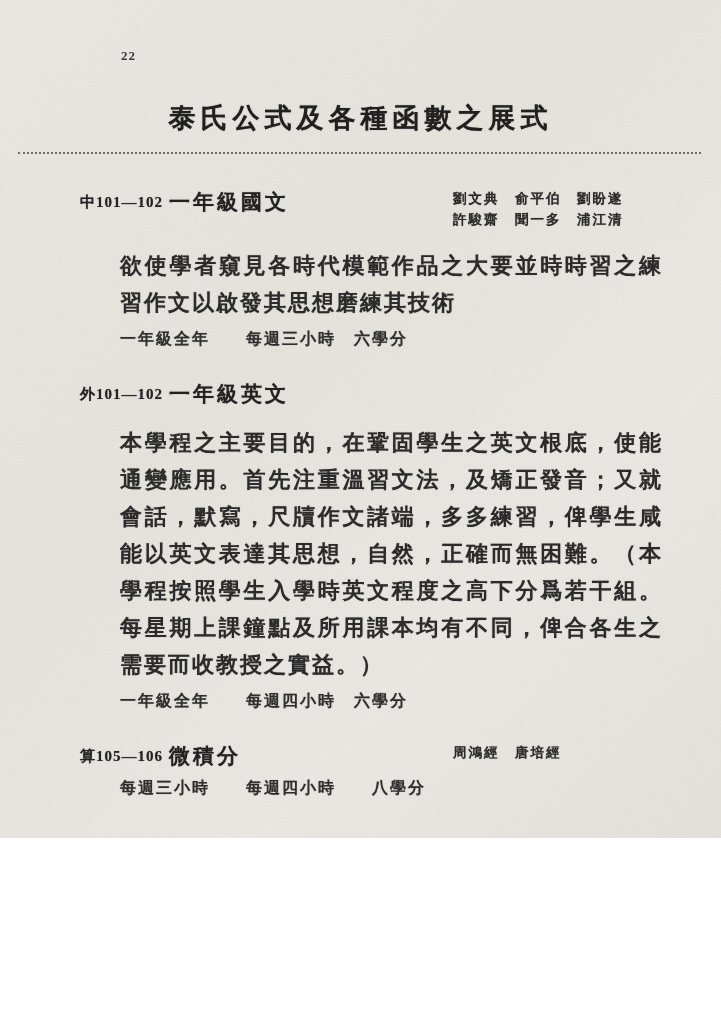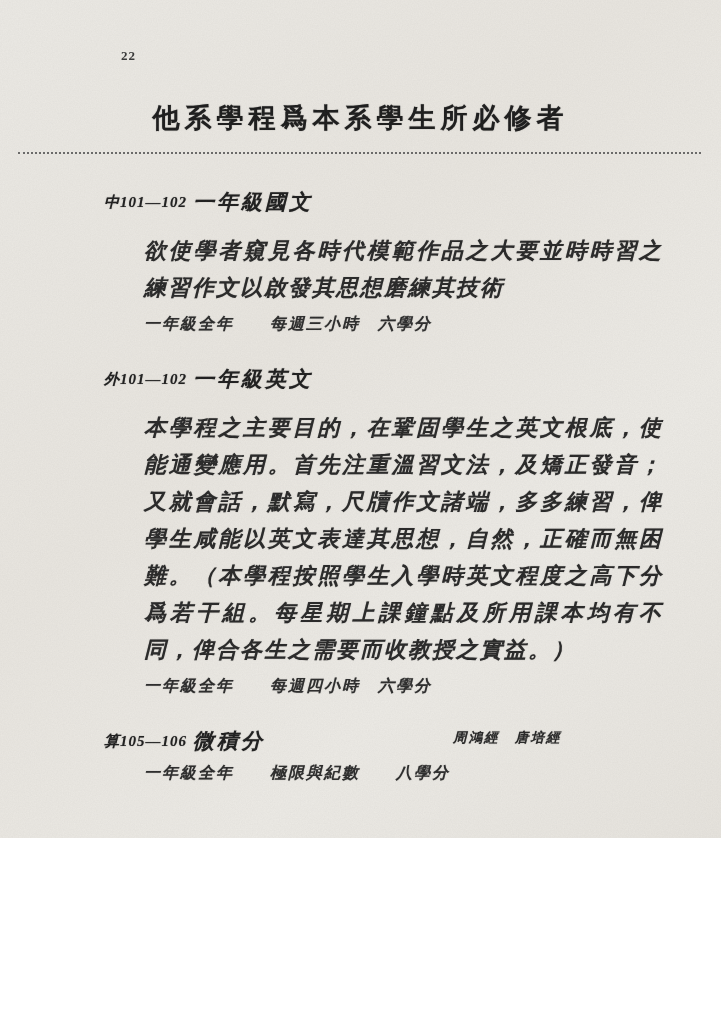--- a/index.html
+++ b/index.html
@@ -33,22 +33,21 @@
     color:#1b1b1b;
     text-shadow:0 0 1px rgba(20,20,20,.55);
   }
   .rule{
     margin:16px 20px 0 18px;
     border-top:2px dotted #4d4d4d;
     height:0;
     opacity:.8;
   }
   .content{
-    padding:34px 58px 0 104px;
-    font-style:italic;
+    padding:34px 58px 0 80px;
   }
   .course{margin-bottom:30px;}
   .course-head{
     display:flex;justify-content:space-between;align-items:flex-start;
   }
   .course-title{white-space:nowrap;color:#1d1d1d;text-shadow:0 0 1px rgba(20,20,20,.5);}
   .course-code{
     font-size:15px;font-weight:bold;letter-spacing:1px;vertical-align:2px;
   }
   .course-name{
@@ -85,30 +84,34 @@
   <svg class="texture" xmlns="http://www.w3.org/2000/svg">
     <filter id="noise">
       <feTurbulence type="fractalNoise" baseFrequency="0.82" numOctaves="3" stitchTiles="stitch"></feTurbulence>
       <feColorMatrix type="matrix" values="0 0 0 0 0.25  0 0 0 0 0.24  0 0 0 0 0.23  0 0 0 0.9 0"></feColorMatrix>
     </filter>
     <rect width="100%" height="100%" filter="url(#noise)"></rect>
   </svg>
 
   <div class="page-number">22</div>
 
-  <h1 class="title">他系學程爲本系學生所必修者</h1>
+  <h1 class="title">泰氏公式及各種函數之展式</h1>
   <div class="rule"></div>
 
   <div class="content">
 
     <section class="course">
       <div class="course-head">
         <div class="course-title">
           <span class="course-code">中101—102</span>
           <span class="course-name">一年級國文</span>
+        </div>
+        <div class="instructors">
+          <div>劉文典　俞平伯　劉盼遂</div>
+          <div>許駿齋　聞一多　浦江清</div>
         </div>
       </div>
       <p class="desc">欲使學者窺見各時代模範作品之大要並時時習之練習作文以啟發其思想磨練其技術</p>
       <p class="sched">一年級全年　　每週三小時　六學分</p>
     </section>
 
     <section class="course">
       <div class="course-head">
         <div class="course-title">
           <span class="course-code">外101—102</span>
@@ -122,17 +125,17 @@
     <section class="course">
       <div class="course-head">
         <div class="course-title">
           <span class="course-code">算105—106</span>
           <span class="course-name">微積分</span>
         </div>
         <div class="instructors">
           <div>周鴻經　唐培經</div>
         </div>
       </div>
-      <p class="sched">一年級全年　　極限與紀數　　八學分</p>
+      <p class="sched">每週三小時　　每週四小時　　八學分</p>
     </section>
 
   </div>
 </div>
 
 </body></html>

